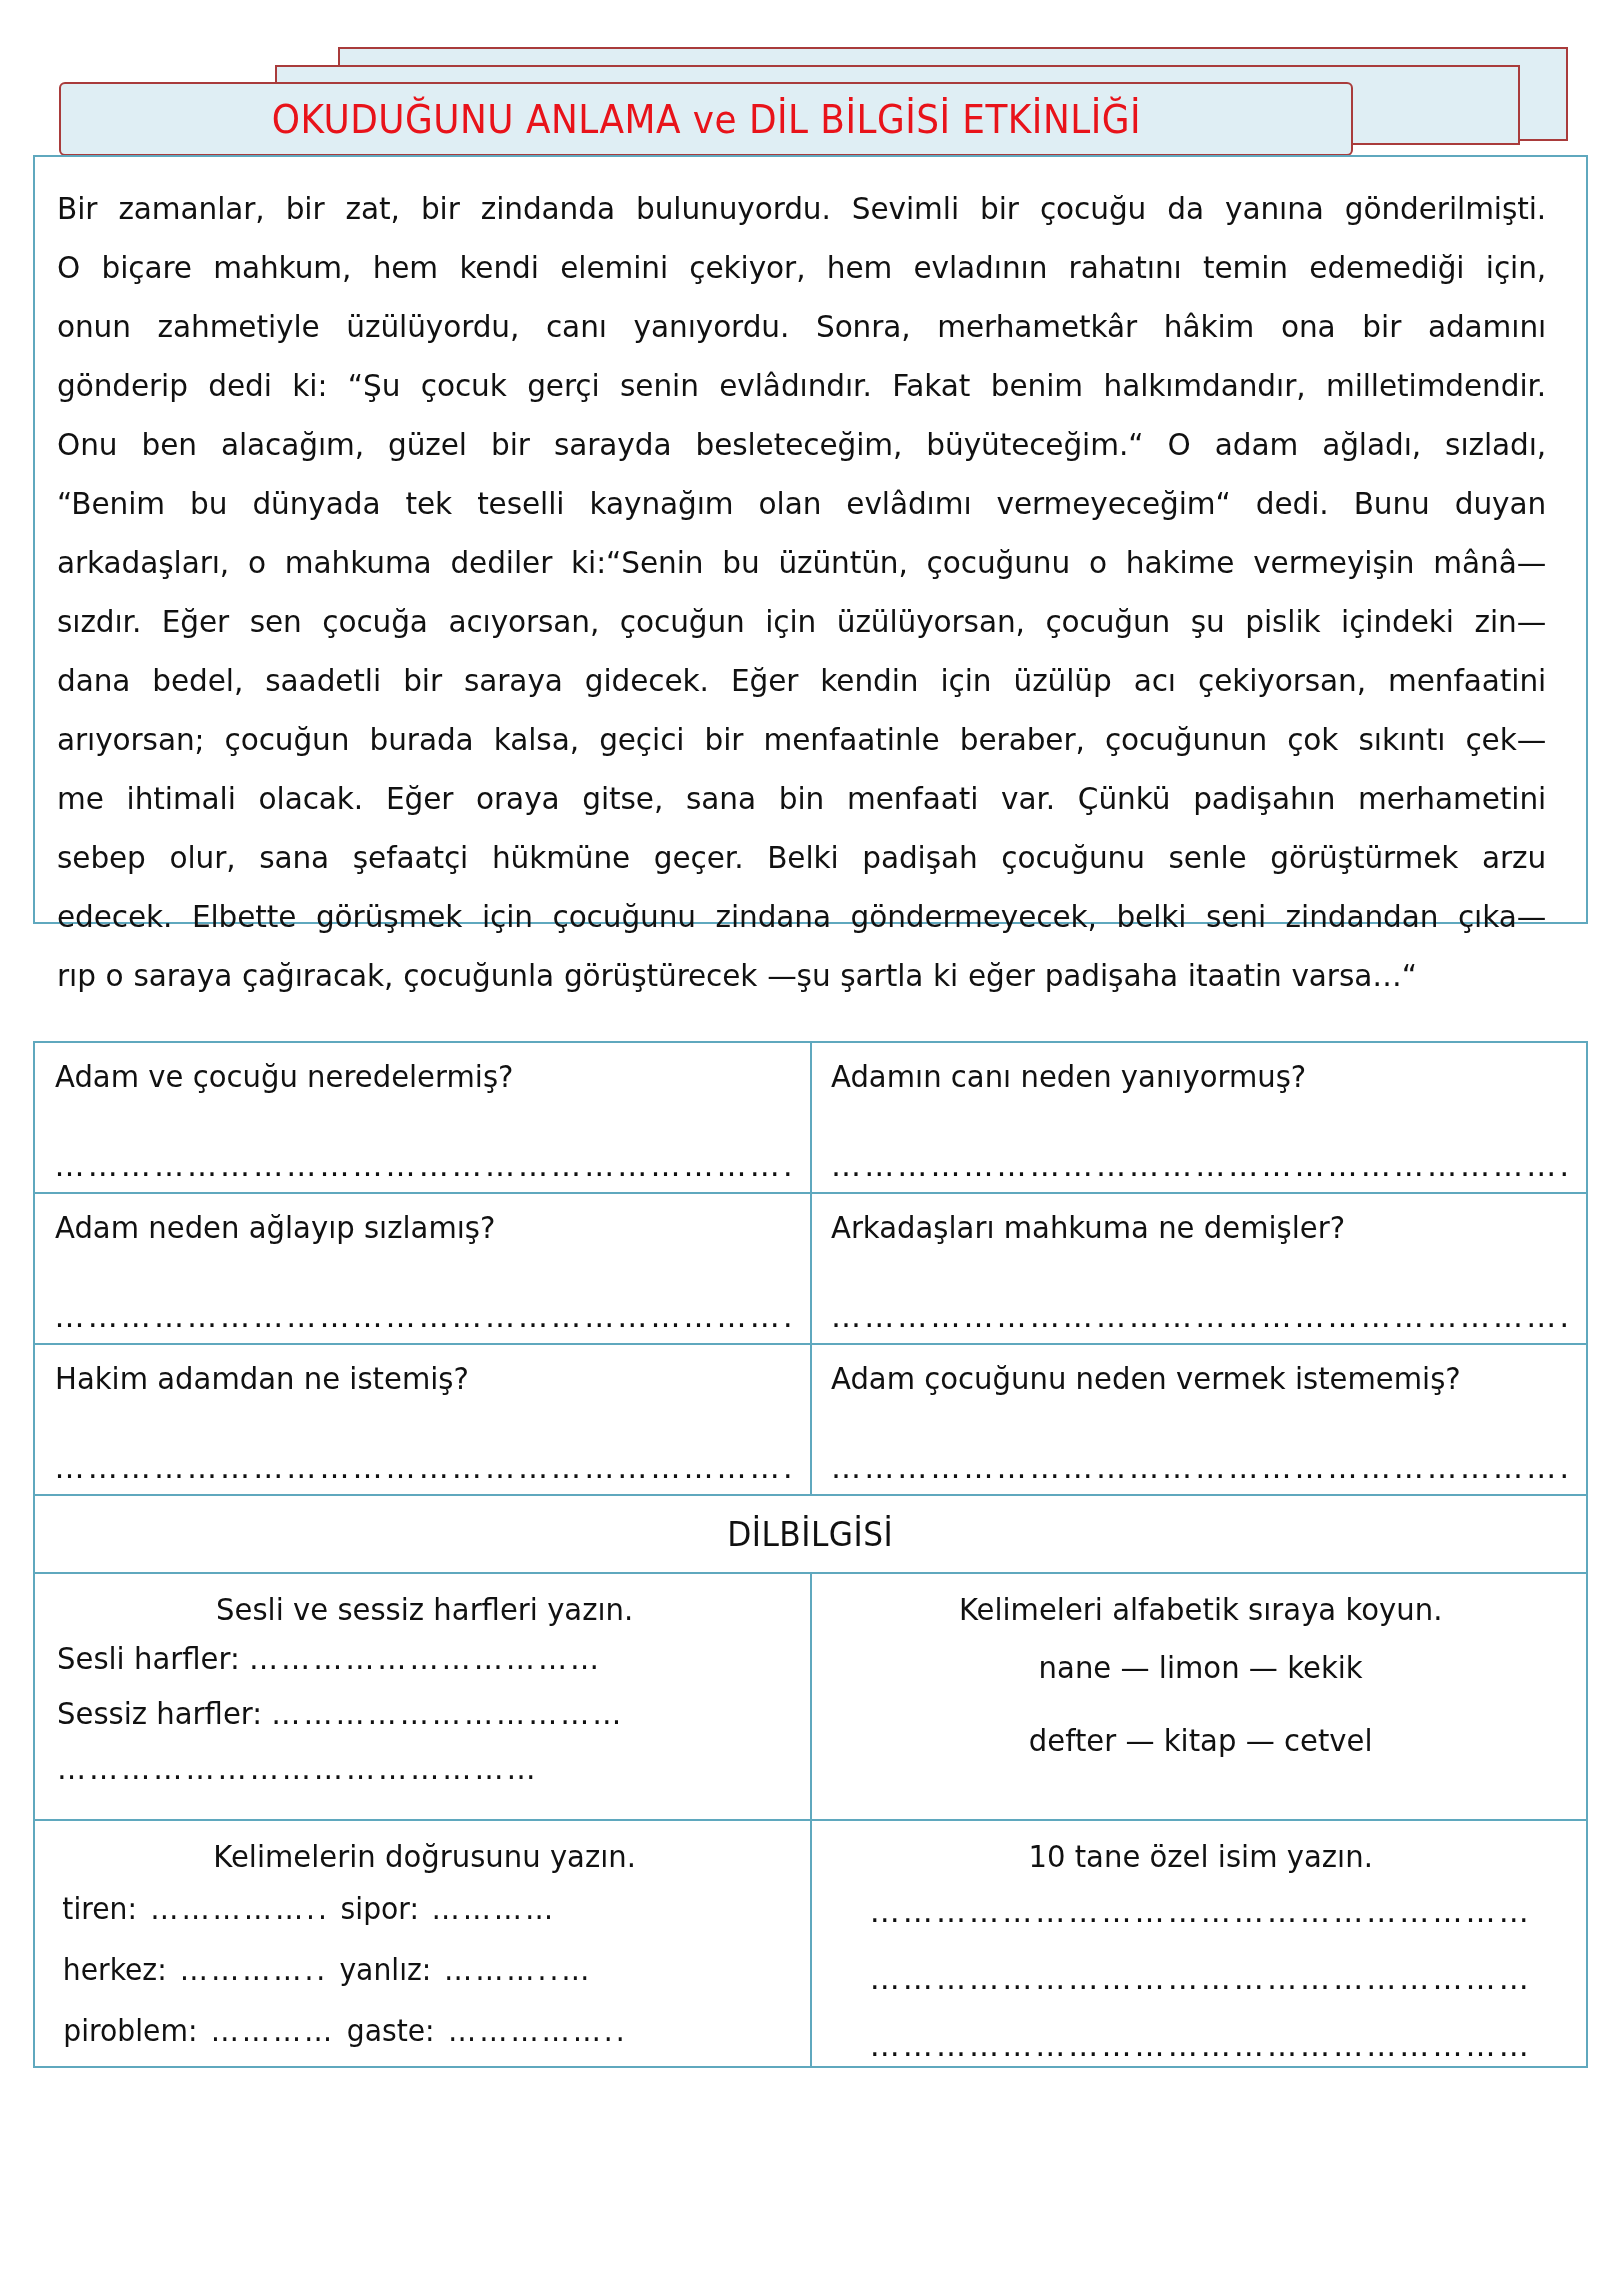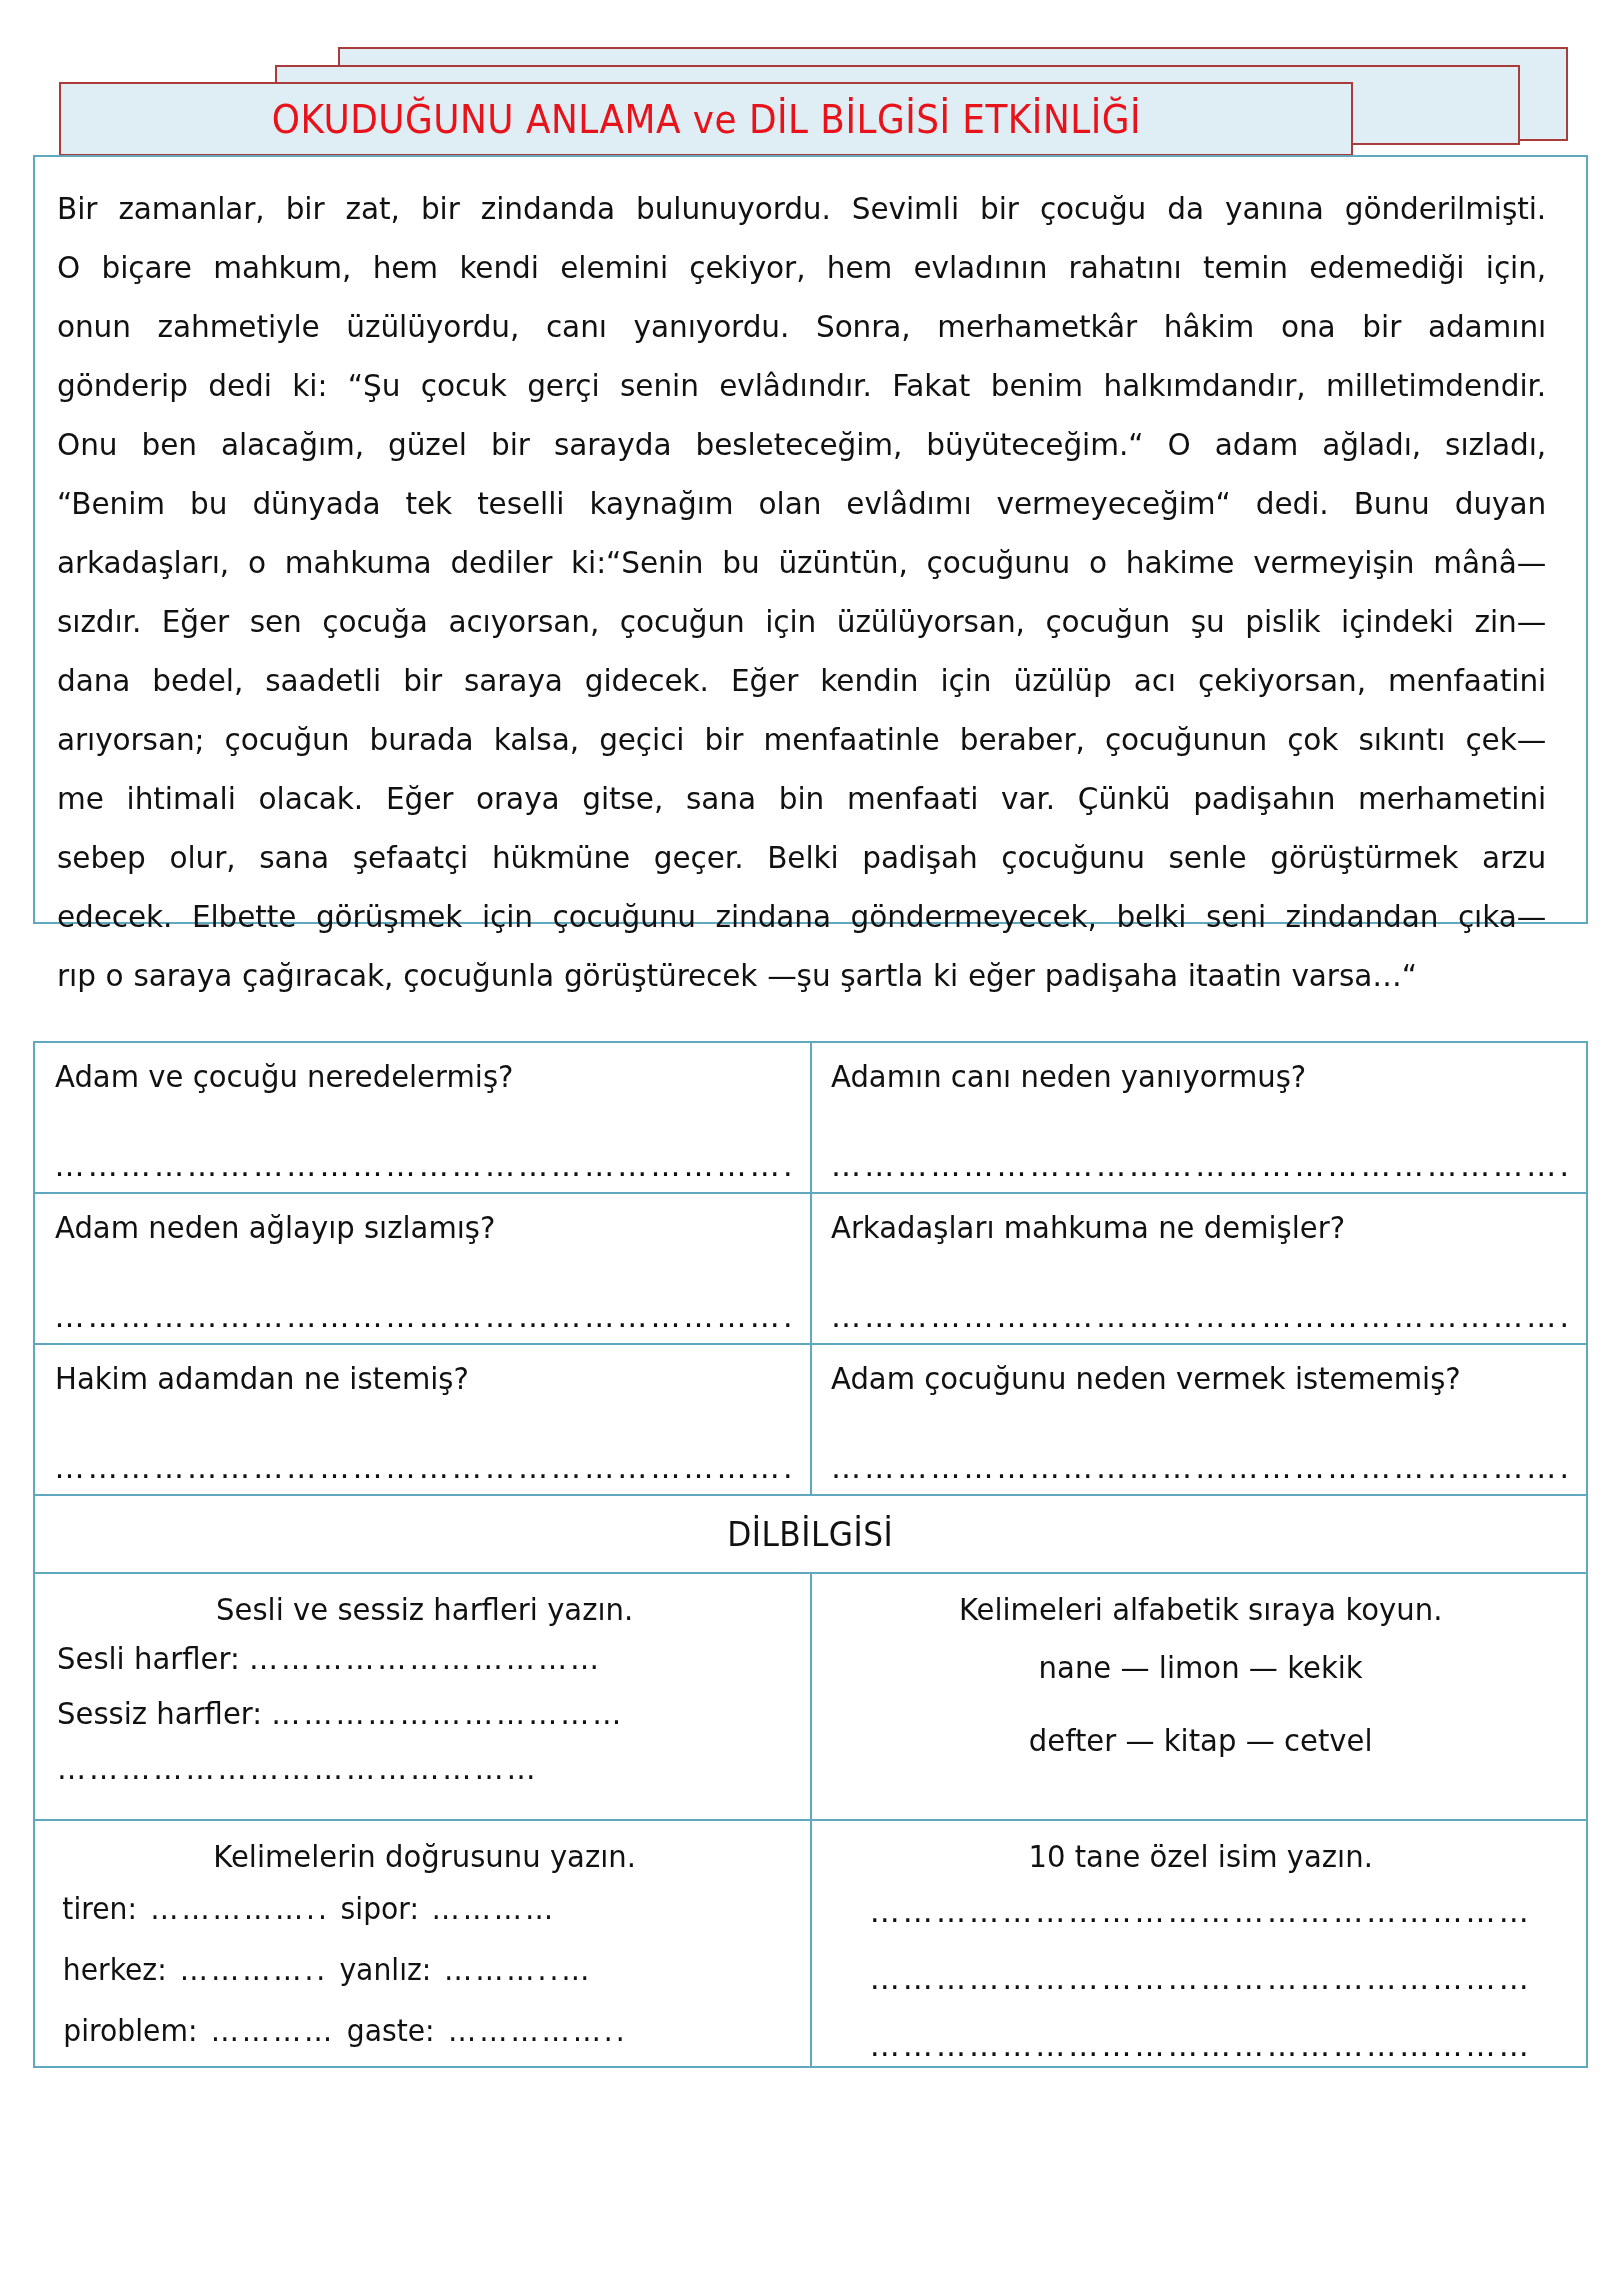--- a/index.html
+++ b/index.html
@@ -49,20 +49,21 @@
     height: 80px;
   }
   .banner-front {
     left: 0px;
     top: 35px;
     width: 1294px;
     height: 74px;
     display: flex;
     align-items: center;
     justify-content: center;
+    border-radius: 6px;
   }
   .banner-title {
     color: #e8131a;
     font-family: "DejaVu Sans", sans-serif;
     font-size: 39px;
     font-weight: 400;
     letter-spacing: 0.5px;
     white-space: nowrap;
     transform: scaleX(0.92);
   }

